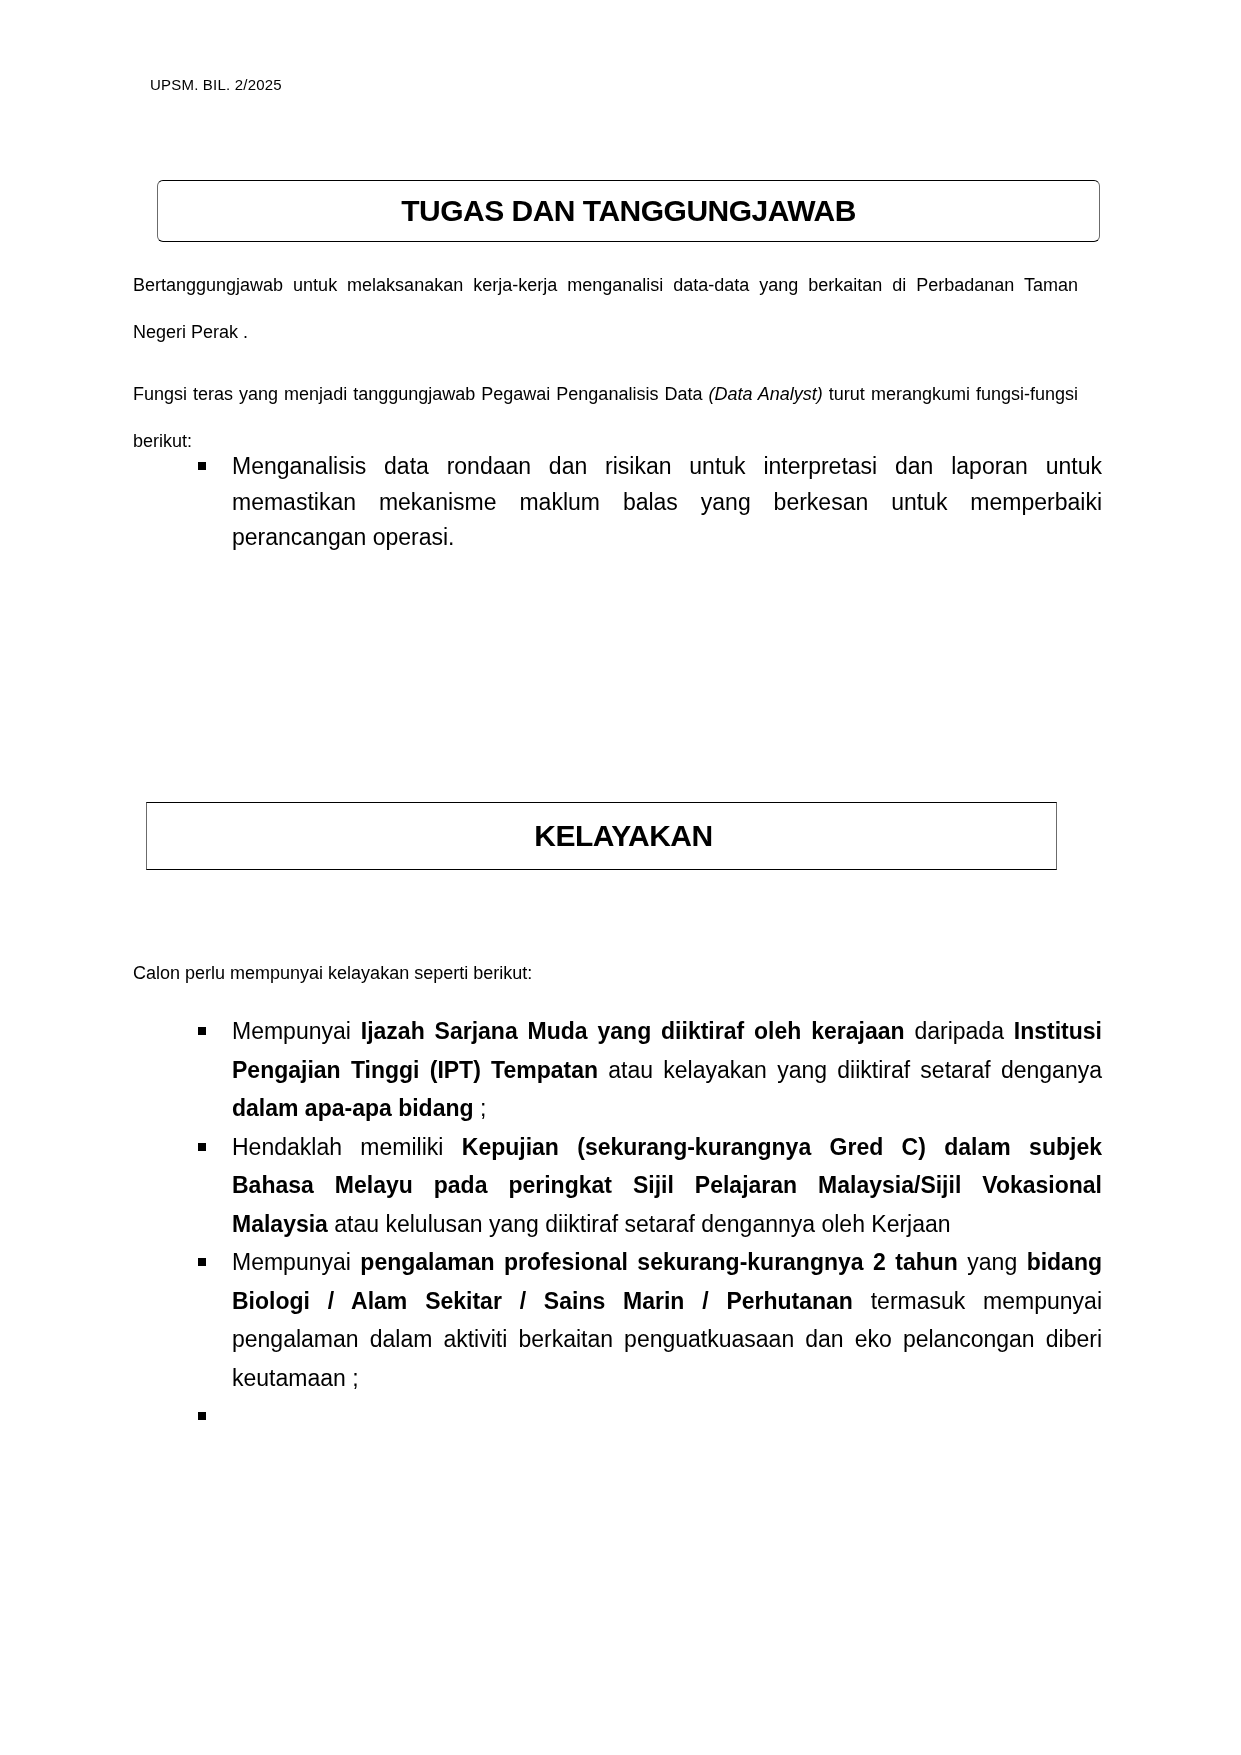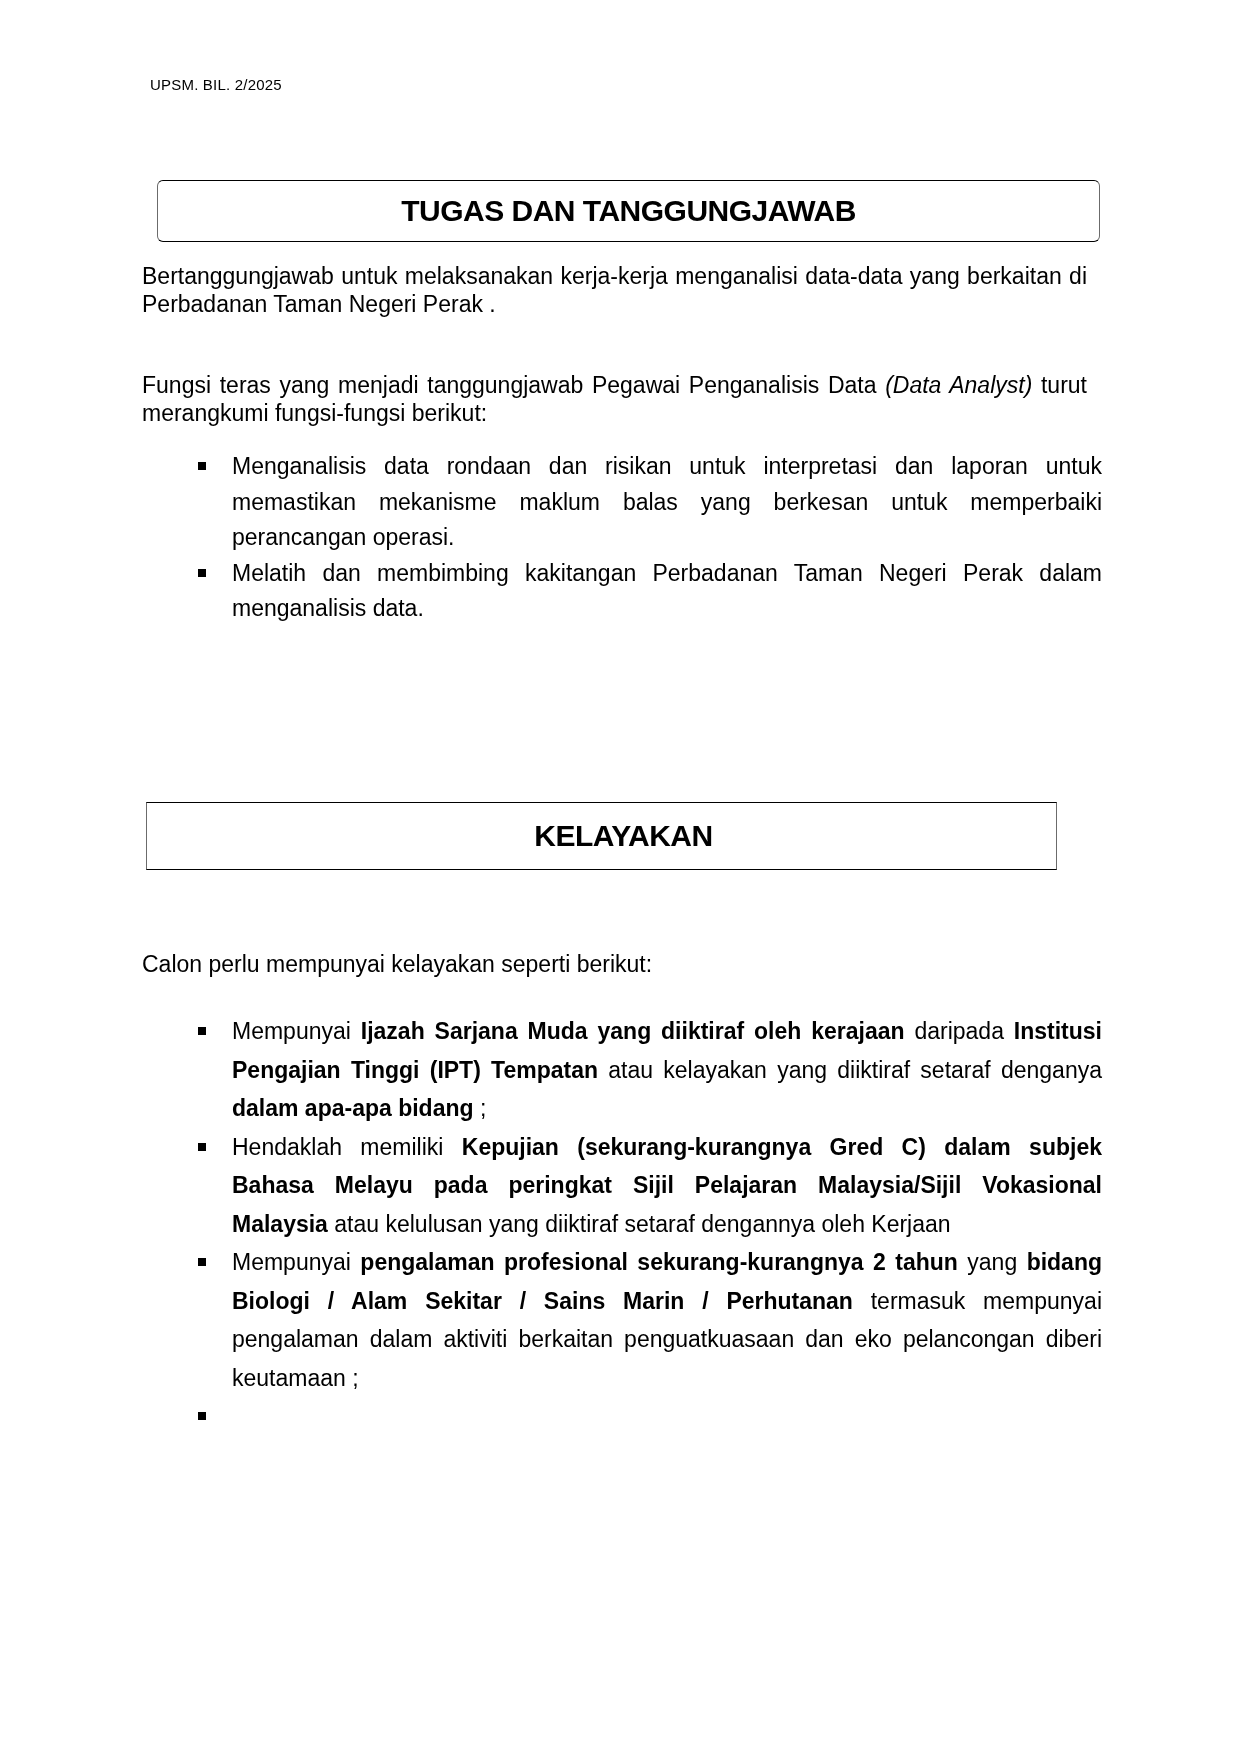--- a/index.html
+++ b/index.html
@@ -33,24 +33,24 @@
       justify-content: center;
       font-weight: bold;
       font-size: 30px;
       letter-spacing: -0.5px;
     }
     .box1 { left: 157px; top: 180px; width: 943px; height: 62px; border-radius: 6px; }
     .box2 { left: 146px; top: 802px; width: 911px; height: 68px; padding-left: 44px; }
 
     .para {
       position: absolute;
-      left: 142px;
+      left: 133px;
       width: 945px;
-      font-size: 23px;
-      line-height: 28px;
+      font-size: 18px;
+      line-height: 47px;
       text-align: justify;
     }
     .p1 { top: 262px; }
     .p2 { top: 371px; }
     .p3 { top: 950px; }
 
     ul.blist {
       position: absolute;
       left: 150px;
       width: 945px;
@@ -88,21 +88,20 @@
 <div class="box box1">
   <span>TUGAS DAN TANGGUNGJAWAB</span>
 </div>
 
 <p class="para p1" style="margin:0">Bertanggungjawab untuk melaksanakan kerja-kerja menganalisi data-data yang berkaitan di Perbadanan Taman Negeri Perak .</p>
 
 <p class="para p2" style="margin:0"><span>Fungsi teras yang menjadi tanggungjawab Pegawai Penganalisis Data </span><i>(Data Analyst)</i><span> turut merangkumi fungsi-fungsi berikut:</span></p>
 
 <ul class="blist list1">
   <li><span class="bullet"></span><span>Menganalisis data rondaan dan risikan untuk interpretasi dan laporan untuk memastikan mekanisme maklum balas yang berkesan untuk memperbaiki perancangan operasi.</span></li>
-  <li><span class="bullet"></span><span>Melatih dan membimbing kakitangan Perbadanan Taman Negeri Perak dalam menganalisis data.</span></li>
 </ul>
 
 <div class="box box2">
   <span>KELAYAKAN</span>
 </div>
 
 <p class="para p3" style="margin:0">Calon perlu mempunyai kelayakan seperti berikut:</p>
 
 <ul class="blist list2" id="qual-list">
     <li><span class="bullet"></span><span><span>Mempunyai </span><b>Ijazah Sarjana Muda yang diiktiraf oleh kerajaan</b><span> daripada </span><b>Institusi Pengajian Tinggi (IPT) Tempatan</b><span> atau kelayakan yang diiktiraf setaraf denganya </span><b>dalam apa-apa bidang</b><span> ;</span></span></li>

